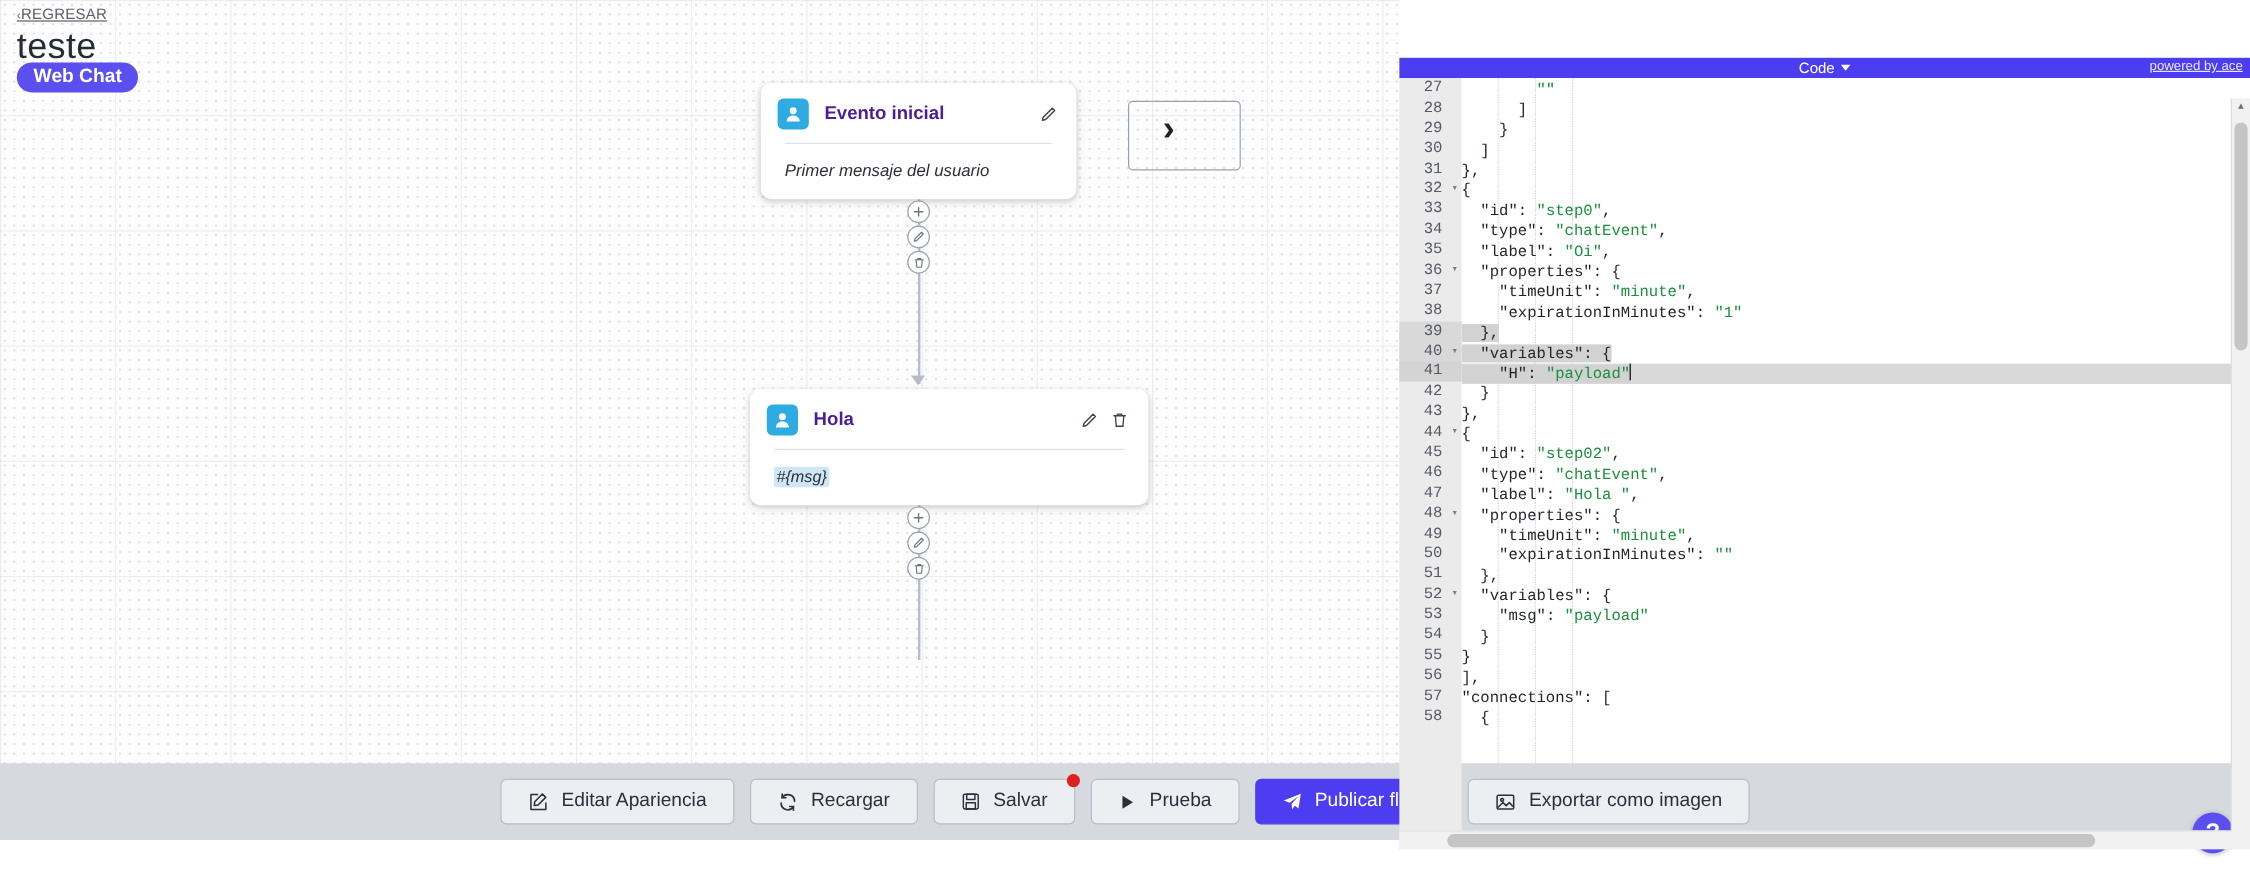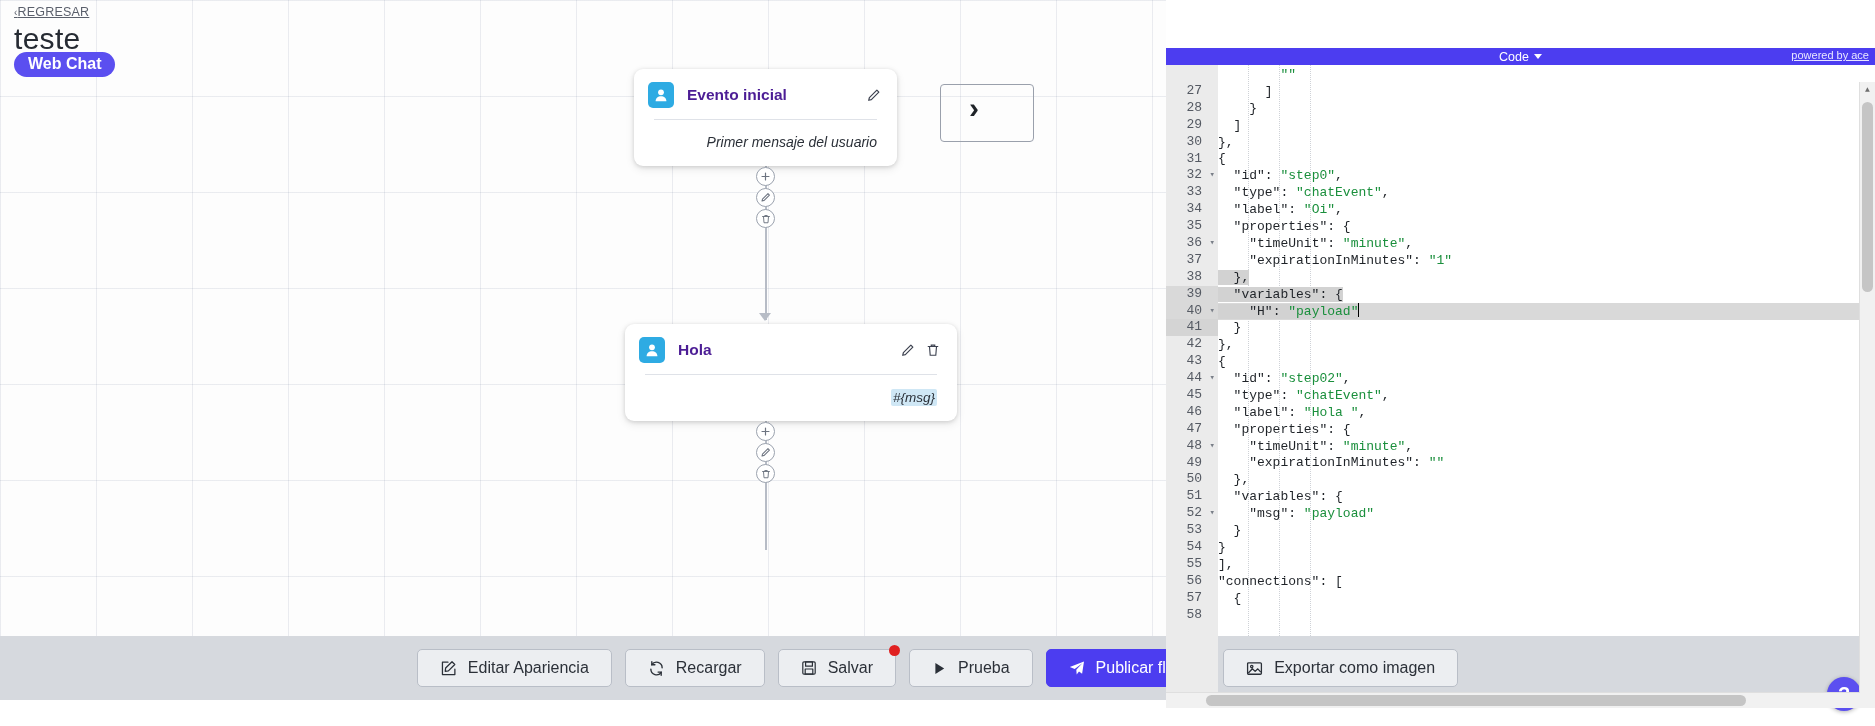--- a/index.html
+++ b/index.html
@@ -107,21 +107,21 @@
     margin-left: 6px;
     color: #3d4250;
   }
   .node-sep {
     height: 1px;
     background: #dfe2e8;
     margin: 0 20px;
   }
   .node-body {
     padding: 14px 20px 16px 20px;
-    text-align: right;
+    text-align: left;
     font-size: 14px;
   }
   .placeholder-text {
     font-style: italic;
     color: #2b3038;
   }
   .var-token {
     font-style: italic;
     font-size: 13.5px;
     color: #2b3038;
@@ -202,21 +202,21 @@
     font-family: "Liberation Mono", monospace;
     font-size: 13px;
     overflow: hidden;
   }
   .gutter {
     width: 52px;
     flex: 0 0 auto;
     background: #ebebeb;
     color: #555a63;
     text-align: right;
-    padding-top: 18px;
+    padding-top: 0;
     box-sizing: border-box;
     position: relative;
     z-index: 2;
   }
   .gutter .ln {
     height: 16.9px;
     line-height: 16.9px;
     padding-right: 16px;
     position: relative;
     box-sizing: border-box;

